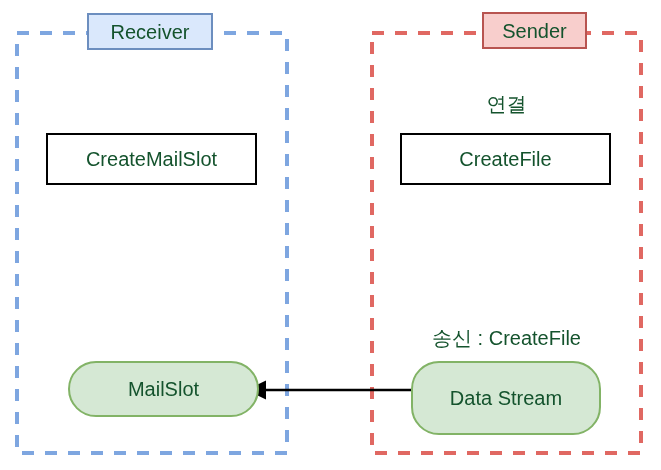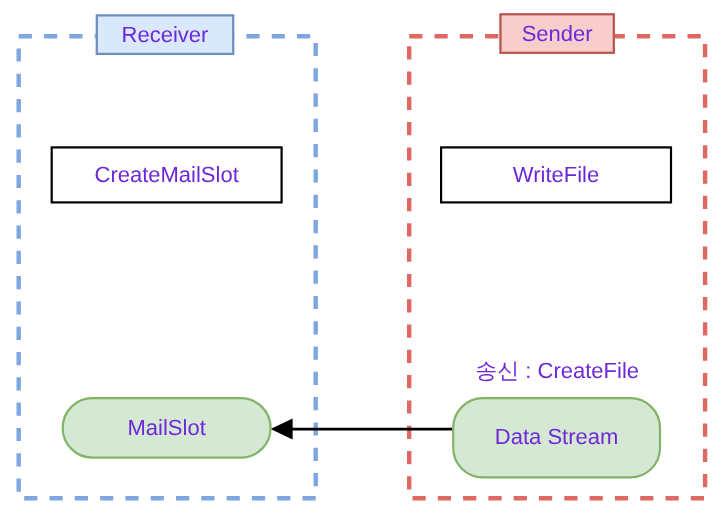--- a/index.html
+++ b/index.html
@@ -7,21 +7,21 @@
     padding: 0;
     background: #ffffff;
   }
   .canvas {
     position: relative;
     width: 661px;
     height: 470px;
     background: #ffffff;
     overflow: hidden;
     font-family: "Liberation Sans", "DejaVu Sans", sans-serif;
-    color: #6d28d9;
+    color: #14532d;
   }
   .layer {
     position: absolute;
     left: 0;
     top: 0;
     width: 661px;
     height: 470px;
   }
   .node {
     position: absolute;
@@ -58,21 +58,21 @@
     border: 2px solid #000000;
   }
   .api-receiver { left: 46px;  top: 133px; width: 211px; height: 52px; }
   .api-sender   { left: 400px; top: 133px; width: 211px; height: 52px; }
   
   .pill {
     border-style: solid;
     border-width: 2px;
     border-radius: 28px;
   }
-  .pill-receiver { left: 56px;  top: 361px; width: 191px; height: 56px; text-align: center; }
+  .pill-receiver { left: 68px;  top: 361px; width: 191px; height: 56px; text-align: center; }
   .pill-sender   { left: 411px; top: 361px; width: 190px; height: 74px; }
 </style>
 </head>
 <body>
 
 <div class="canvas">
 
   <svg class="layer" viewBox="0 0 661 470" xmlns="http://www.w3.org/2000/svg">
     <rect x="17" y="33" width="270" height="420" fill="none" stroke-width="4" stroke-dasharray="12 11" stroke="#7ea6e0"></rect>
     <rect x="372" y="33" width="269" height="420" fill="none" stroke-width="4" stroke-dasharray="12 11" stroke="#e06862"></rect>
@@ -81,22 +81,23 @@
   </svg>
 
   <div class="node tag tag-receiver" style="background: rgb(218, 232, 252); border-color: rgb(108, 142, 191);">Receiver</div>
 
 
   <div class="node api api-receiver">CreateMailSlot</div>
 
 
   <div class="node pill pill-receiver" style="background: rgb(213, 232, 212); border-color: rgb(130, 179, 102);">MailSlot</div>
 
-  <div class="node tag tag-sender" style="background: rgb(248, 206, 204); border-color: rgb(184, 84, 80);">Sender</div>
+  <div class="node tag tag-sender" style="background: rgb(248, 206, 204); border-color: rgb(184, 84, 80); margin-left: 28px;">Sender</div>
 
+  <div class="caption cap-sender-step">연결</div>
 
-  <div class="node api api-sender">WriteFile</div>
+  <div class="node api api-sender">CreateFile</div>
 
   <div class="caption cap-sender-action">송신 : CreateFile</div>
 
   <div class="node pill pill-sender" style="background: rgb(213, 232, 212); border-color: rgb(130, 179, 102);">Data Stream</div>
 
 </div>
 
 </body></html>

